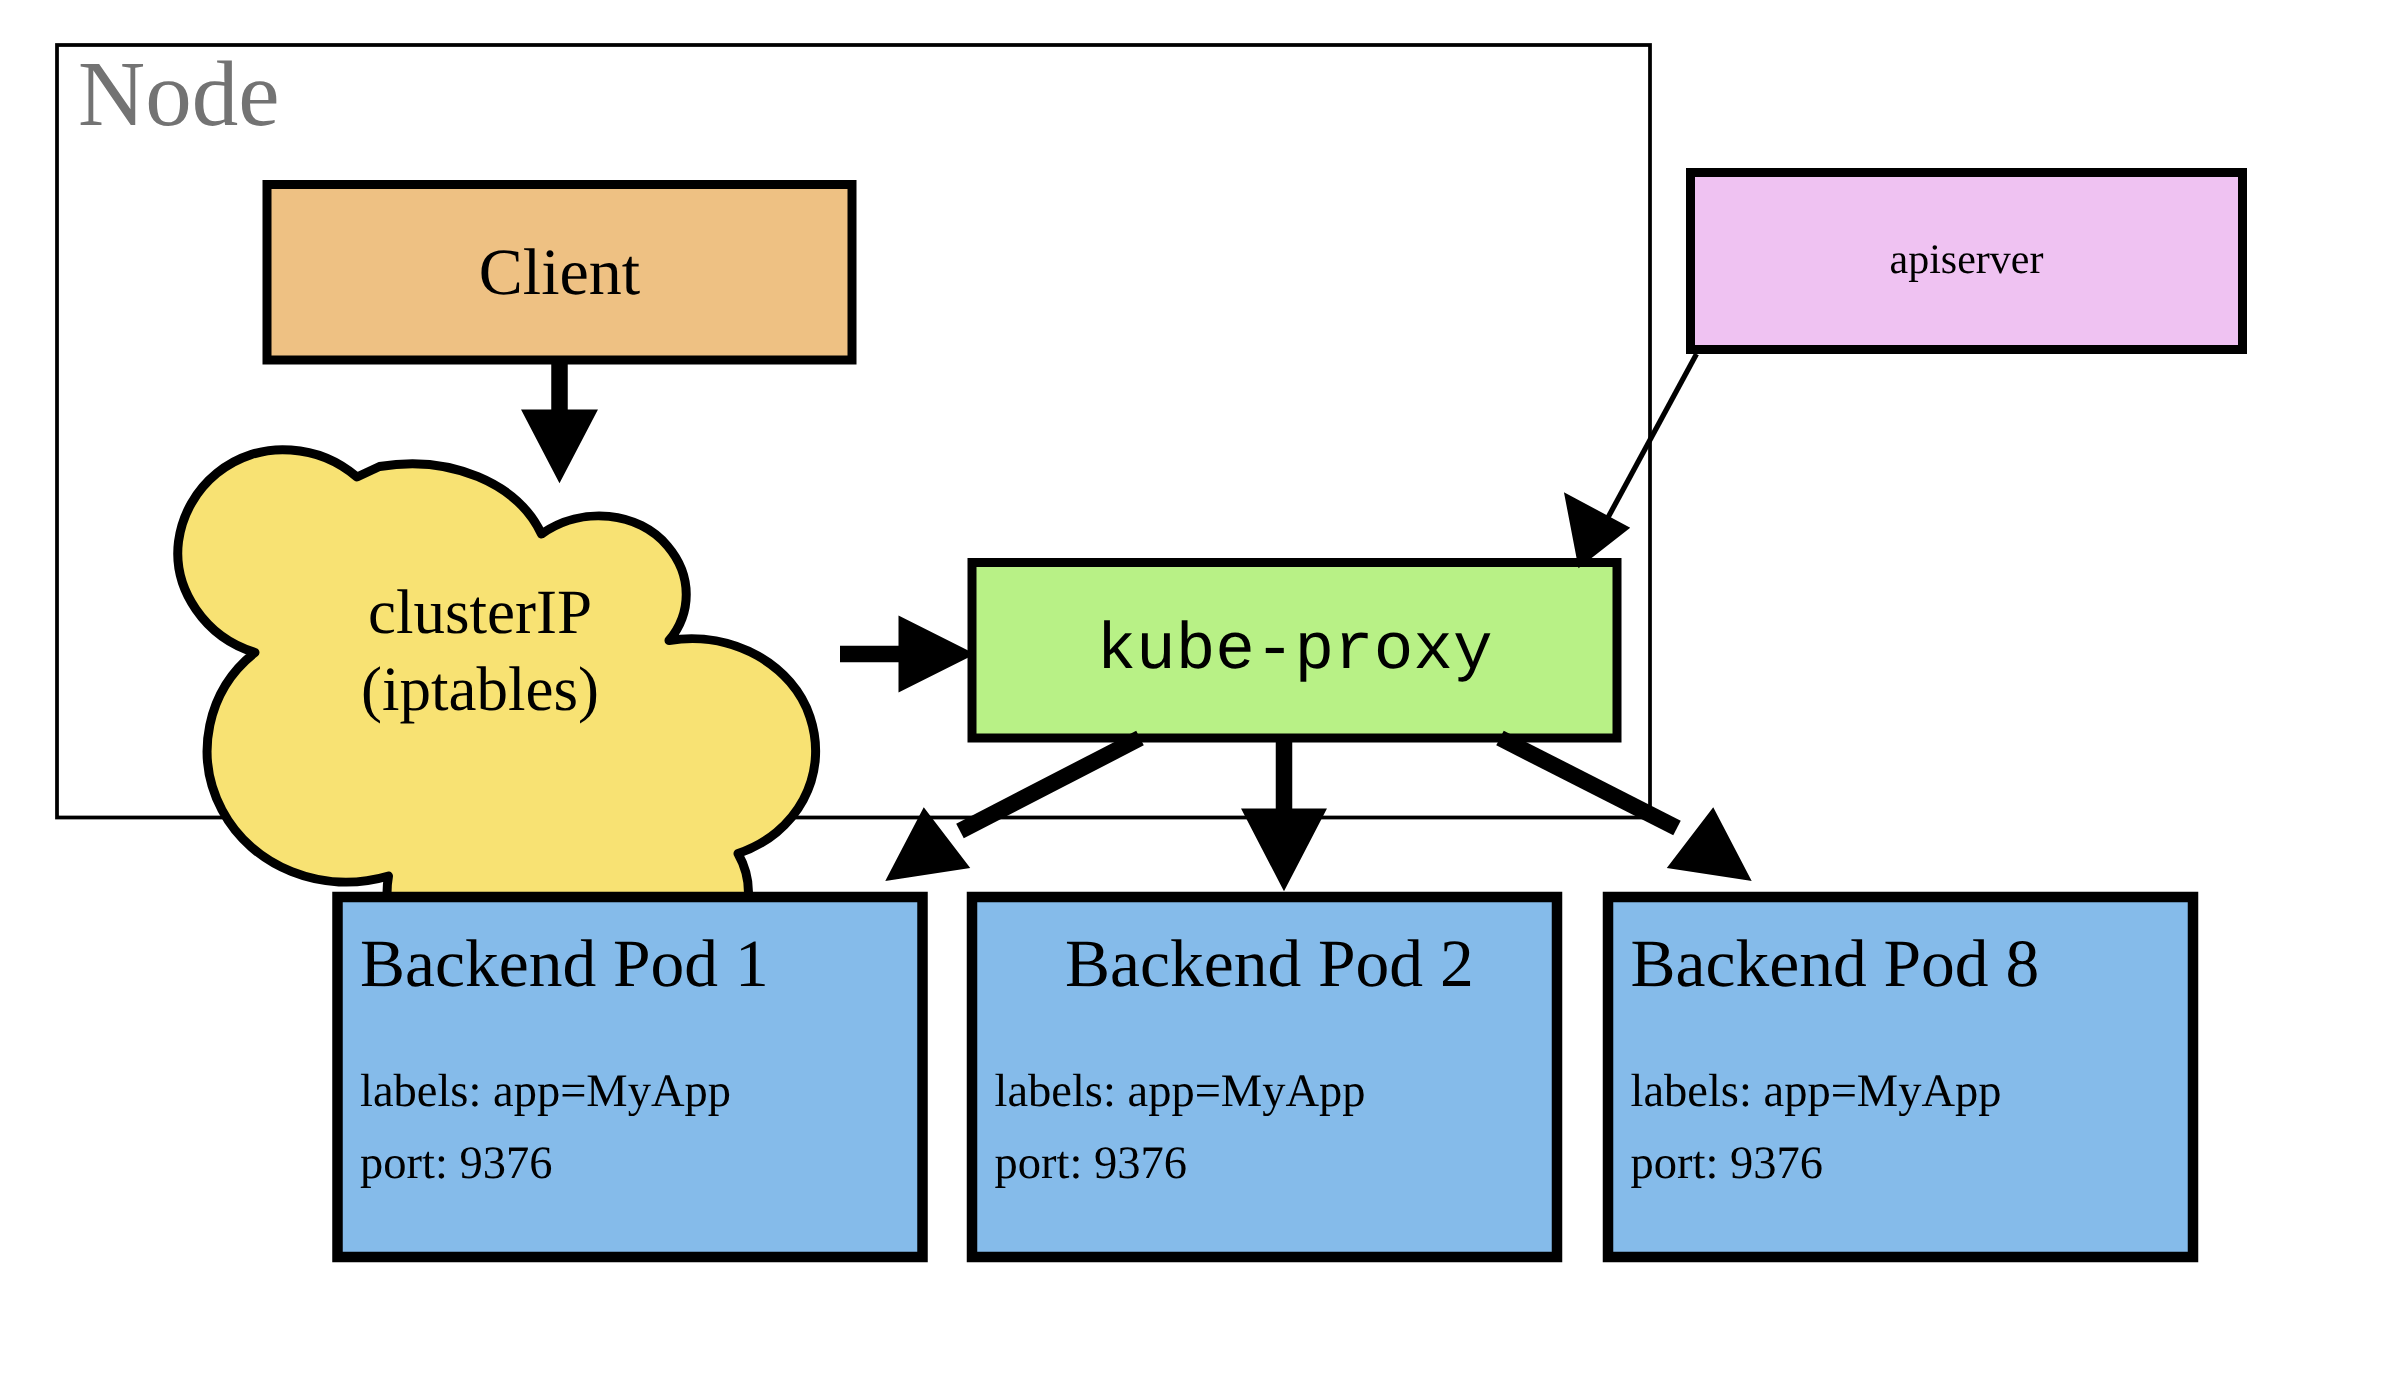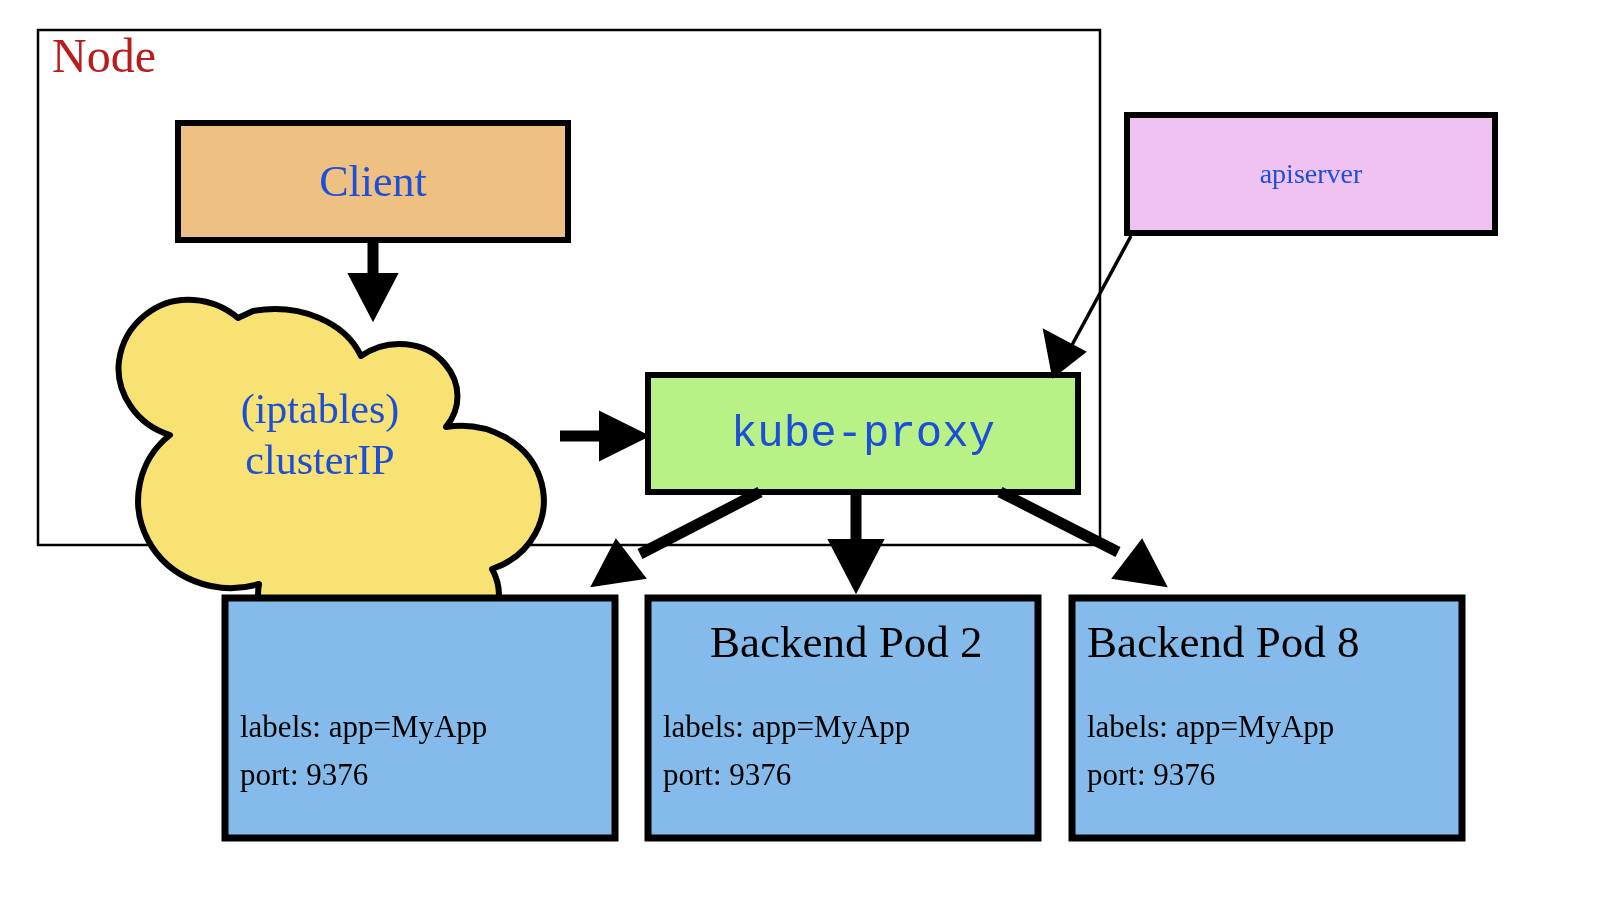--- a/index.html
+++ b/index.html
@@ -21,31 +21,31 @@
     position: absolute;
     left: 0;
     top: 0;
     width: 1600px;
     height: 916px;
   }
   .node-label {
     position: absolute;
     left: 52px;
     top: 32px;
-    font-size: 48px;
+    font-size: 62px;
     line-height: 1;
-    color: #b91c1c;
+    color: #737373;
     white-space: nowrap;
   }
   .box-label {
     position: absolute;
     display: flex;
     align-items: center;
     justify-content: center;
-    color: #1d4ed8;
+    color: #000000;
     text-align: center;
     pointer-events: none;
   }
   .client-label {
     left: 178px;
     top: 123px;
     width: 390px;
     height: 117px;
     font-size: 44px;
   }
@@ -160,28 +160,29 @@
       <polygon points="1166,586 1113,578 1142,540" fill="#000000" stroke="#000000" stroke-width="2"></polygon>
     </g>
 
   </svg>
 
   <div class="node-label">Node</div>
 
   <div class="box-label client-label">Client</div>
 
   <div class="box-label cloud-label">
+    <span>clusterIP</span>
     <span>(iptables)</span>
-    <span>clusterIP</span>
   </div>
 
   <div class="box-label kubeproxy-label">kube-proxy</div>
 
   <div class="box-label apiserver-label">apiserver</div>
 
+  <div class="pod-text pod-title" style="left:240px; top:620px;">Backend Pod 1</div>
   <div class="pod-text pod-attr" style="left:240px; top:706px;">labels: app=MyApp</div>
   <div class="pod-text pod-attr" style="left:240px; top:754px;">port: 9376</div>
 
   <div class="pod-text pod-title" style="left:663px; top:620px;margin-left:47px;">Backend Pod 2</div>
   <div class="pod-text pod-attr" style="left:663px; top:706px;">labels: app=MyApp</div>
   <div class="pod-text pod-attr" style="left:663px; top:754px;">port: 9376</div>
 
   <div class="pod-text pod-title" style="left:1087px; top:620px;">Backend Pod 8</div>
   <div class="pod-text pod-attr" style="left:1087px; top:706px;">labels: app=MyApp</div>
   <div class="pod-text pod-attr" style="left:1087px; top:754px;">port: 9376</div>

